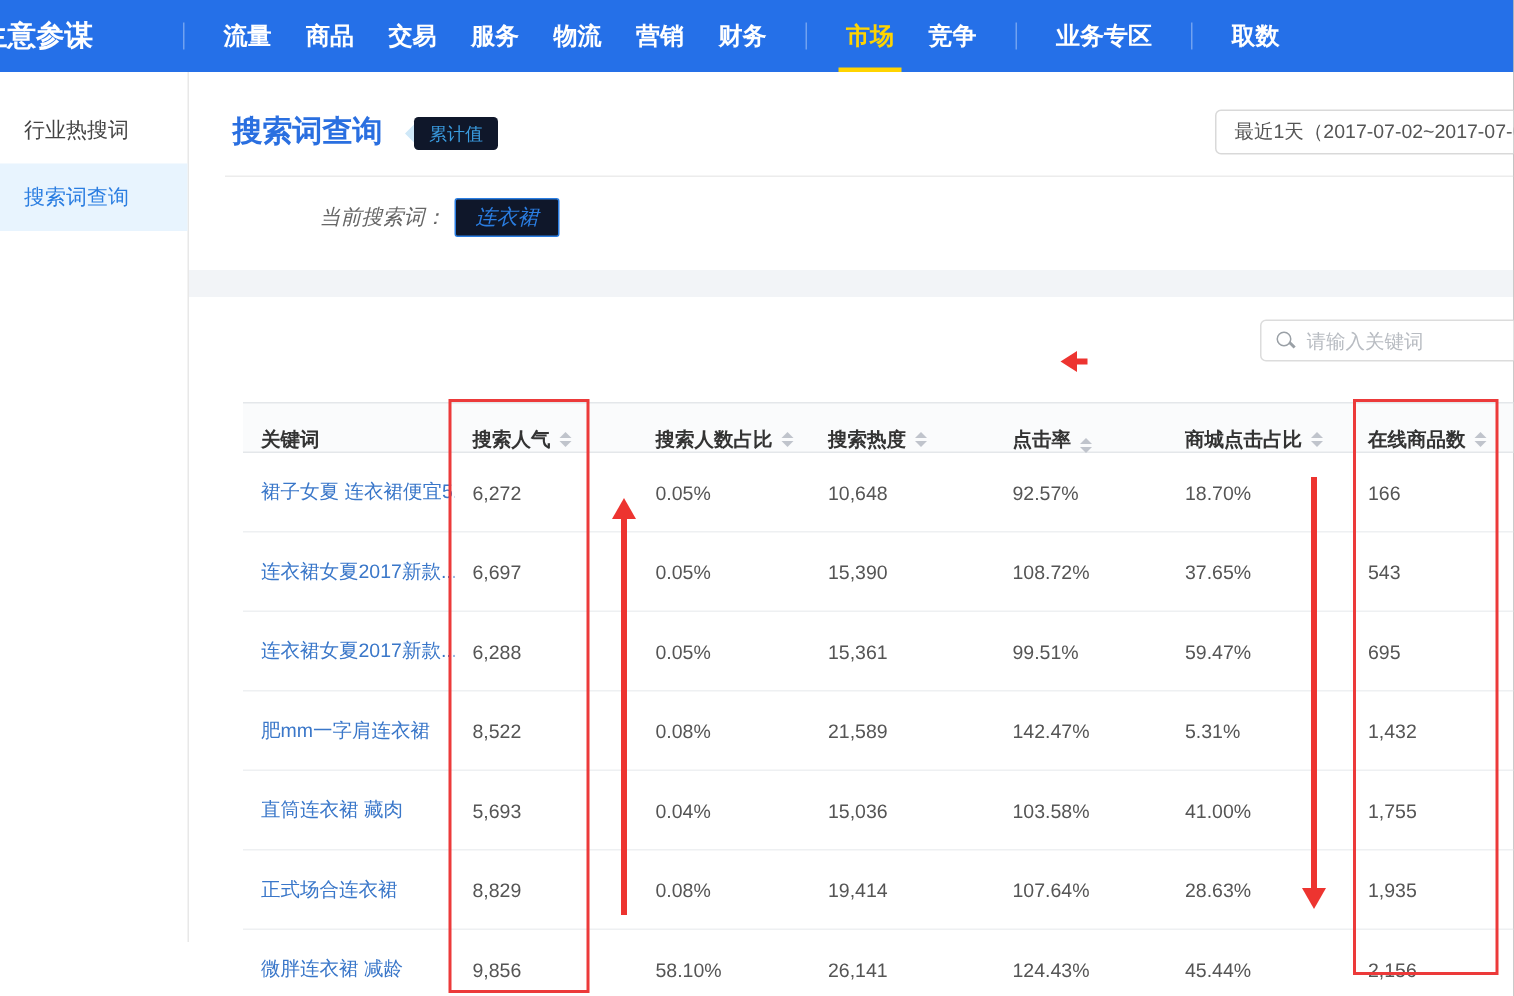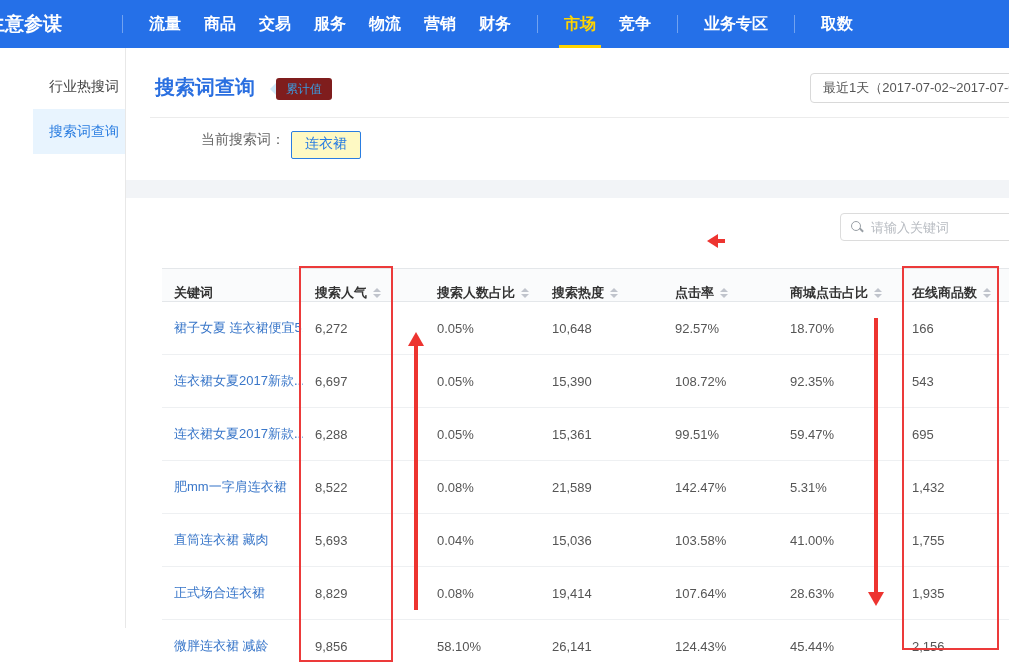--- a/index.html
+++ b/index.html
@@ -23,53 +23,53 @@
   }
   .nav-item.active { color:#ffd400; }
   .nav-item.active::after {
     content:""; position:absolute; left:50%; transform:translateX(-50%);
     bottom:0; width:42px; height:3px; background:#ffd400;
   }
   .nav-divider { width:1px; height:18px; background:rgba(255,255,255,.35); margin:0 26px; }
   
   .sidebar {
     position:absolute; left:0; top:48px; width:126px; height:580px;
-    background:#fff; border-right:1px solid #e8e8e8; padding-top:16px;padding-left:33px;
+    background:#fff; border-right:1px solid #e8e8e8; padding-top:16px;
   }
   .side-item {
     height:45px; line-height:45px; padding-left:16px; font-size:14px;
     color:#444; cursor:pointer; white-space:nowrap;
   }
   .side-item.active { background:#e8f4fe; color:#2a7de1; }
   
   .main { position:absolute; left:126px; top:48px; right:0; bottom:0; background:#fff; }
   .page-title {
     position:absolute; left:29px; top:26px; font-size:20px; font-weight:bold; color:#2a6fe0;
   }
   .badge {
     position:absolute; left:150px; top:30px; height:22px; line-height:22px;
-    background:#7f1d1d; color:#3a9ce0; font-size:12px; padding:0 10px; border-radius:3px;
+    background:#0f172a; color:#3a9ce0; font-size:12px; padding:0 10px; border-radius:3px;
   }
   .badge::before {
     content:""; position:absolute; left:-6px; top:5px;
     border-top:6px solid transparent; border-bottom:6px solid transparent;
     border-right:6px solid #cfe8f8;
   }
   .date-box {
     position:absolute; left:684px; top:25px; height:30px; width:400px;
     border:1px solid #d9d9d9; border-radius:4px; background:#fff;
     font-size:13px; color:#555; line-height:28px; padding:0 12px;
     white-space:nowrap; overflow:hidden; cursor:pointer;
   }
   .header-divider { position:absolute; left:24px; right:0; top:69px; height:1px; background:#ececec; }
-  .filter-row { position:absolute; left:4px; top:83px; right:0; height:28px; display:flex; padding-left:71px; }
+  .filter-row { position:absolute; left:16px; top:83px; right:0; height:28px; display:flex; align-items:center; padding-left:71px;font-style:italic; }
   .filter-label { font-size:14px; color:#666; }
   .keyword-chip {
     margin-left:6px; border:1px solid #2a7de1; color:#2a7de1; font-size:14px;
-    padding:3px 13px; border-radius:2px; cursor:pointer; background:#fef9c3;
+    padding:3px 13px; border-radius:2px; cursor:pointer; background:#0f172a;
   }
   .gray-strip { position:absolute; left:0; right:0; top:132px; height:18px; background:#f2f4f7; }
   .panel2 { position:absolute; left:0; right:0; top:150px; bottom:0; background:#fff; }
   
   .search-box {
     position:absolute; left:714px; top:15px; width:320px; height:28px;
     border:1px solid #dcdcdc; border-radius:4px; background:#fff;
   }
   .search-box input {
     position:absolute; left:30px; top:0; width:200px; height:26px; border:none; outline:none;
@@ -83,21 +83,21 @@
   .table { position:absolute; left:36px; top:70px; width:880px; }
   .thead {
     display:flex; height:34px; align-items:center; background:#fafbfc;
     border-top:1px solid #e4e7ea; border-bottom:1px solid #e4e7ea;
   }
   .th { display:flex; align-items:center; padding-left:12px; font-size:13px; font-weight:bold; color:#333; white-space:nowrap;margin-top:16px; }
   .tr { display:flex; height:53px; align-items:center; border-bottom:1px solid #eef0f2; }
   .td { padding-left:12px; font-size:13px; color:#555; white-space:nowrap; overflow:hidden; }
   .kw-link { color:#3a77c9; text-decoration:none; cursor:pointer; }
   .col0{width:141px;} .col1{width:122px;} .col2{width:115px;} .col3{width:123px;}
-  .col4{width:115px;} .col5{width:122px;} .col6{width:130px;}
+  .col4{width:115px;align-items:flex-end;} .col5{width:122px;} .col6{width:130px;}
   .sort { display:inline-flex; flex-direction:column; margin-left:6px; cursor:pointer; row-gap:2px; }
   .s-up { width:0; height:0; border-left:4px solid transparent; border-right:4px solid transparent; border-bottom:4px solid #c0c4cc; }
   .s-dn { width:0; height:0; border-left:4px solid transparent; border-right:4px solid transparent; border-top:4px solid #c0c4cc; }
   
   .ann { position:absolute; z-index:50; pointer-events:none; }
   .red-box { border:2px solid #ec3a3a; }
   #box1 { left:299px; top:266px; width:94px; height:396px; }
   #box2 { left:902px; top:266px; width:97px; height:384px; }
   .v-arrow { width:18px; display:flex; flex-direction:column; align-items:center; }
   #arrow-up { left:407px; top:332px; height:278px; }
@@ -224,21 +224,21 @@
               <div class="td col4">92.57%</div>
               <div class="td col5">18.70%</div>
               <div class="td col6">166</div>
             </div>
             <div class="tr">
               <div class="td col0"><a class="kw-link">连衣裙女夏2017新款...</a></div>
               <div class="td col1">6,697</div>
               <div class="td col2">0.05%</div>
               <div class="td col3">15,390</div>
               <div class="td col4">108.72%</div>
-              <div class="td col5">92.35%</div>
+              <div class="td col5">37.65%</div>
               <div class="td col6">543</div>
             </div>
             <div class="tr">
               <div class="td col0"><a class="kw-link">连衣裙女夏2017新款...</a></div>
               <div class="td col1">6,288</div>
               <div class="td col2">0.05%</div>
               <div class="td col3">15,361</div>
               <div class="td col4">99.51%</div>
               <div class="td col5">59.47%</div>
               <div class="td col6">695</div>

